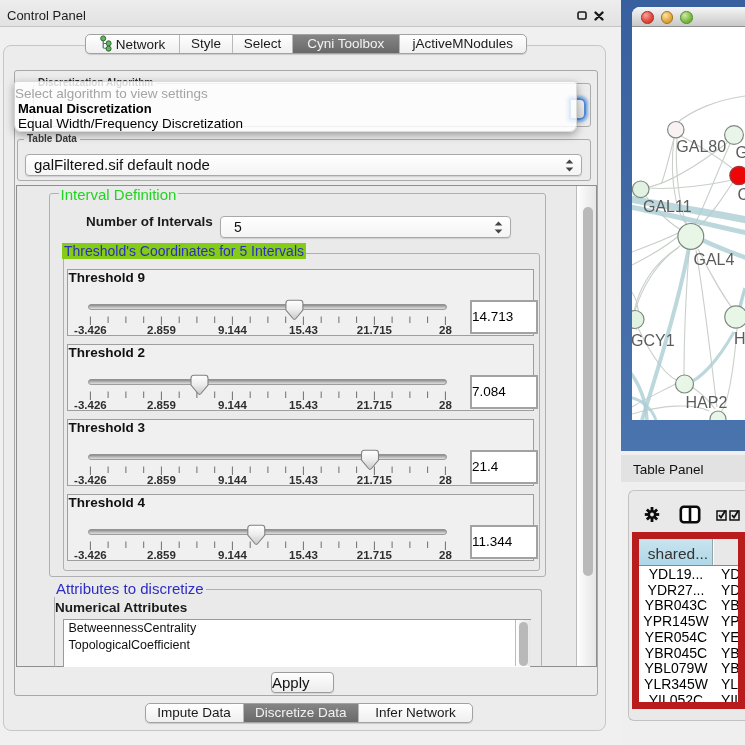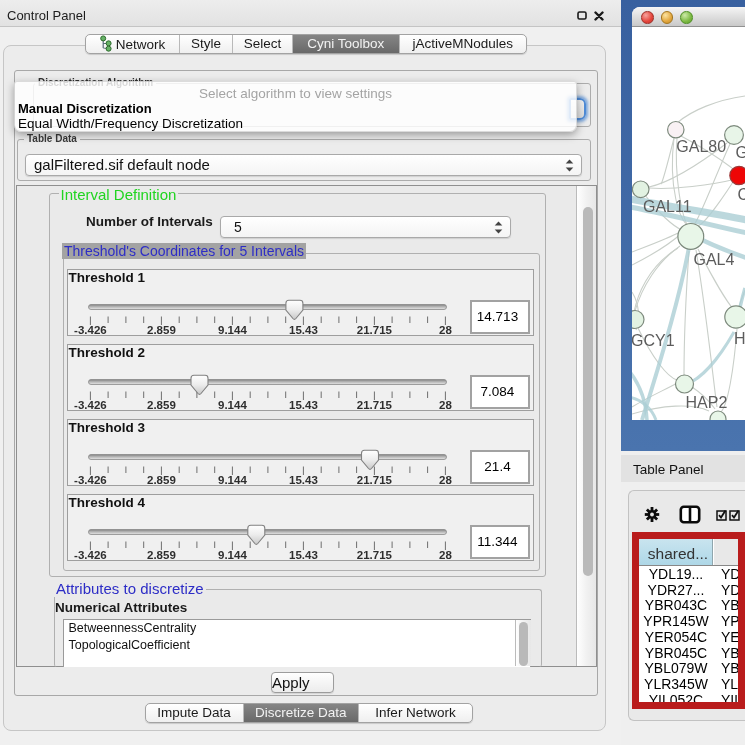--- a/index.html
+++ b/index.html
@@ -21,22 +21,22 @@
 .gtitle{position:absolute;font-size:10px;padding:0 3px;background:#ececec;white-space:nowrap}
 .combo{position:absolute;background:linear-gradient(#ffffff,#f4f4f4);border:1px solid #a9a9a9;
   border-radius:4px;box-shadow:0 1px 1px rgba(0,0,0,0.12)}
 .combo span{display:block;line-height:20px;color:#111;white-space:nowrap;overflow:hidden}
 .combo .step{position:absolute;right:7px;top:4px}
 #scrollp{position:absolute;left:16px;top:185px;width:581px;height:482px;
   background:#eaeaea;border:1px solid #8f8f8f;overflow:hidden}
 .gtitle2{position:absolute;font-size:15px;padding:0 2px;background:#eaeaea;white-space:nowrap}
 .tpanel{position:absolute;left:67px;width:467px;height:67px;background:#f0f0f0;border:1px solid #9e9e9e}
 .tlabel{position:absolute;left:0.5px;top:-0.5px;font-size:13.5px;font-weight:bold;color:#111}
-.vbox{position:absolute;left:402px;top:30px;width:60px;height:34px;background:#fff;
-  border:2px solid #a2a2a2;font-size:13.5px;color:#000;text-align:center;
+.vbox{position:absolute;left:402px;top:30px;width:68px;height:34px;background:#fff;
+  border:2px solid #a2a2a2;font-size:13.5px;color:#000;text-align:left;
   padding-right:5px;line-height:29px}
 .vsb{position:absolute;background:linear-gradient(to right,#ffffff,#f1f1f1,#e7e7e7);border-left:1px solid #bbb}
 .thumbv{position:absolute;background:#b9b9b9;border-radius:5px}
 #list{position:absolute;left:63px;top:619px;width:468px;height:48px;background:#fff;
   border:1px solid #9a9a9a;border-bottom:none;font-size:12.5px;color:#111;overflow:hidden}
 #list div{padding-left:4.5px;line-height:17px}
 #apply{position:absolute;left:271px;top:672px;width:63px;height:21px;
   background:linear-gradient(#fefefe,#ececec);border:1px solid #9c9c9c;border-radius:4px;
   font-size:15px;color:#111;text-align:left;line-height:19px;box-shadow:0 1px 1px rgba(0,0,0,0.10)}
 #blue{position:absolute;left:621px;top:0;width:124px;height:451px;
@@ -50,21 +50,21 @@
 #tphead span{position:absolute;left:12px;top:7px;font-size:13.5px;color:#111}
 #tpcont{position:absolute;left:628px;top:490px;width:117px;height:231px;
   background:#e9e9e9;border:1px solid #c2c2c2;border-radius:6px 0 0 6px;border-right:none}
 #table{position:absolute;left:632px;top:532px;width:113px;height:177px;
   background:#fff;border:7px solid #b91c1c;overflow:hidden}
 .hcell{position:absolute;top:0;height:26px;font-size:15.5px;color:#333;line-height:30px}
 .trow{position:absolute;width:113px;height:15.7px;font-size:14px;color:#000;line-height:15.55px}
 #popup{position:absolute;left:14px;top:80.5px;width:563px;height:51.5px;
   background:rgba(255,255,255,0.82);border-radius:3px 3px 7px 7px;
   box-shadow:0 3px 8px rgba(0,0,0,0.35);border:1px solid rgba(170,170,170,0.4)}
-#popup .p1{position:absolute;left:0;width:100%;top:4px;text-align:center;font-size:13.5px;color:#a4a4a4}
+#popup .p1{position:absolute;left:0;width:100%;top:4px;text-align:left;font-size:13.5px;color:#a4a4a4}
 #popup .p2{position:absolute;left:3px;top:19px;font-size:13px;font-weight:bold;color:#000}
 #popup .p3{position:absolute;left:3px;top:34px;font-size:13.5px;color:#000}
 </style></head><body>
 
 <div id="win"></div>
 <div id="tbar">
     <span class="t">Control Panel</span>
     <svg class="abs" style="left:577px;top:11px" width="10" height="9">
       <rect x="1" y="1" width="8" height="7" rx="1.5" fill="none" stroke="#1a1a1a" stroke-width="1.6"></rect>
     </svg>
@@ -91,23 +91,23 @@
 <div class="gtitle2" style="left:58.5px;top:186px;color:#21d421;background:#eaeaea">Interval Definition</div>
 <div class="abs" style="left:86px;top:214px;font-size:13.5px;font-weight:bold;color:#1a1a1a">Number of Intervals</div>
 <div class="combo" style="left:220.0px;top:216.0px;width:291.0px;height:22.0px">
     <span style="padding-left:13px;font-size:14px">5</span>
     <svg class="step" width="9" height="13" viewBox="0 0 9 13">
       <path d="M4.5 0.5 L8.3 4.6 L0.7 4.6 Z" fill="#444"></path>
       <path d="M4.5 12.5 L8.3 8.4 L0.7 8.4 Z" fill="#444"></path>
     </svg>
   </div>
 <div class="group" style="left:63px;top:253px;width:477px;height:318px;border-color:#b0b0b0"></div>
-<div class="gtitle2" style="left:62px;top:243px;font-size:14px;color:#2d2dc6;background:#a3a3a3">Threshold's Coordinates for 5 Intervals</div>
+<div class="gtitle2" style="left:62px;top:243px;font-size:14px;color:#2d2dc6;background:#84cc16">Threshold's Coordinates for 5 Intervals</div>
 <div class="tpanel" style="top:269.0px">
-    <div class="tlabel">Threshold 1</div>
+    <div class="tlabel">Threshold 9</div>
     <svg width="464" height="42" style="position:absolute;left:1px;top:24px">
       <defs>
         <linearGradient id="tr225" x1="0" y1="0" x2="0" y2="1">
           <stop offset="0" stop-color="#7f7f7f"></stop>
           <stop offset="0.45" stop-color="#b5b5b5"></stop>
           <stop offset="1" stop-color="#e8e8e8"></stop>
         </linearGradient>
         <linearGradient id="th225" x1="0" y1="0" x2="0" y2="1">
           <stop offset="0" stop-color="#ffffff"></stop>
           <stop offset="0.5" stop-color="#ececec"></stop>

